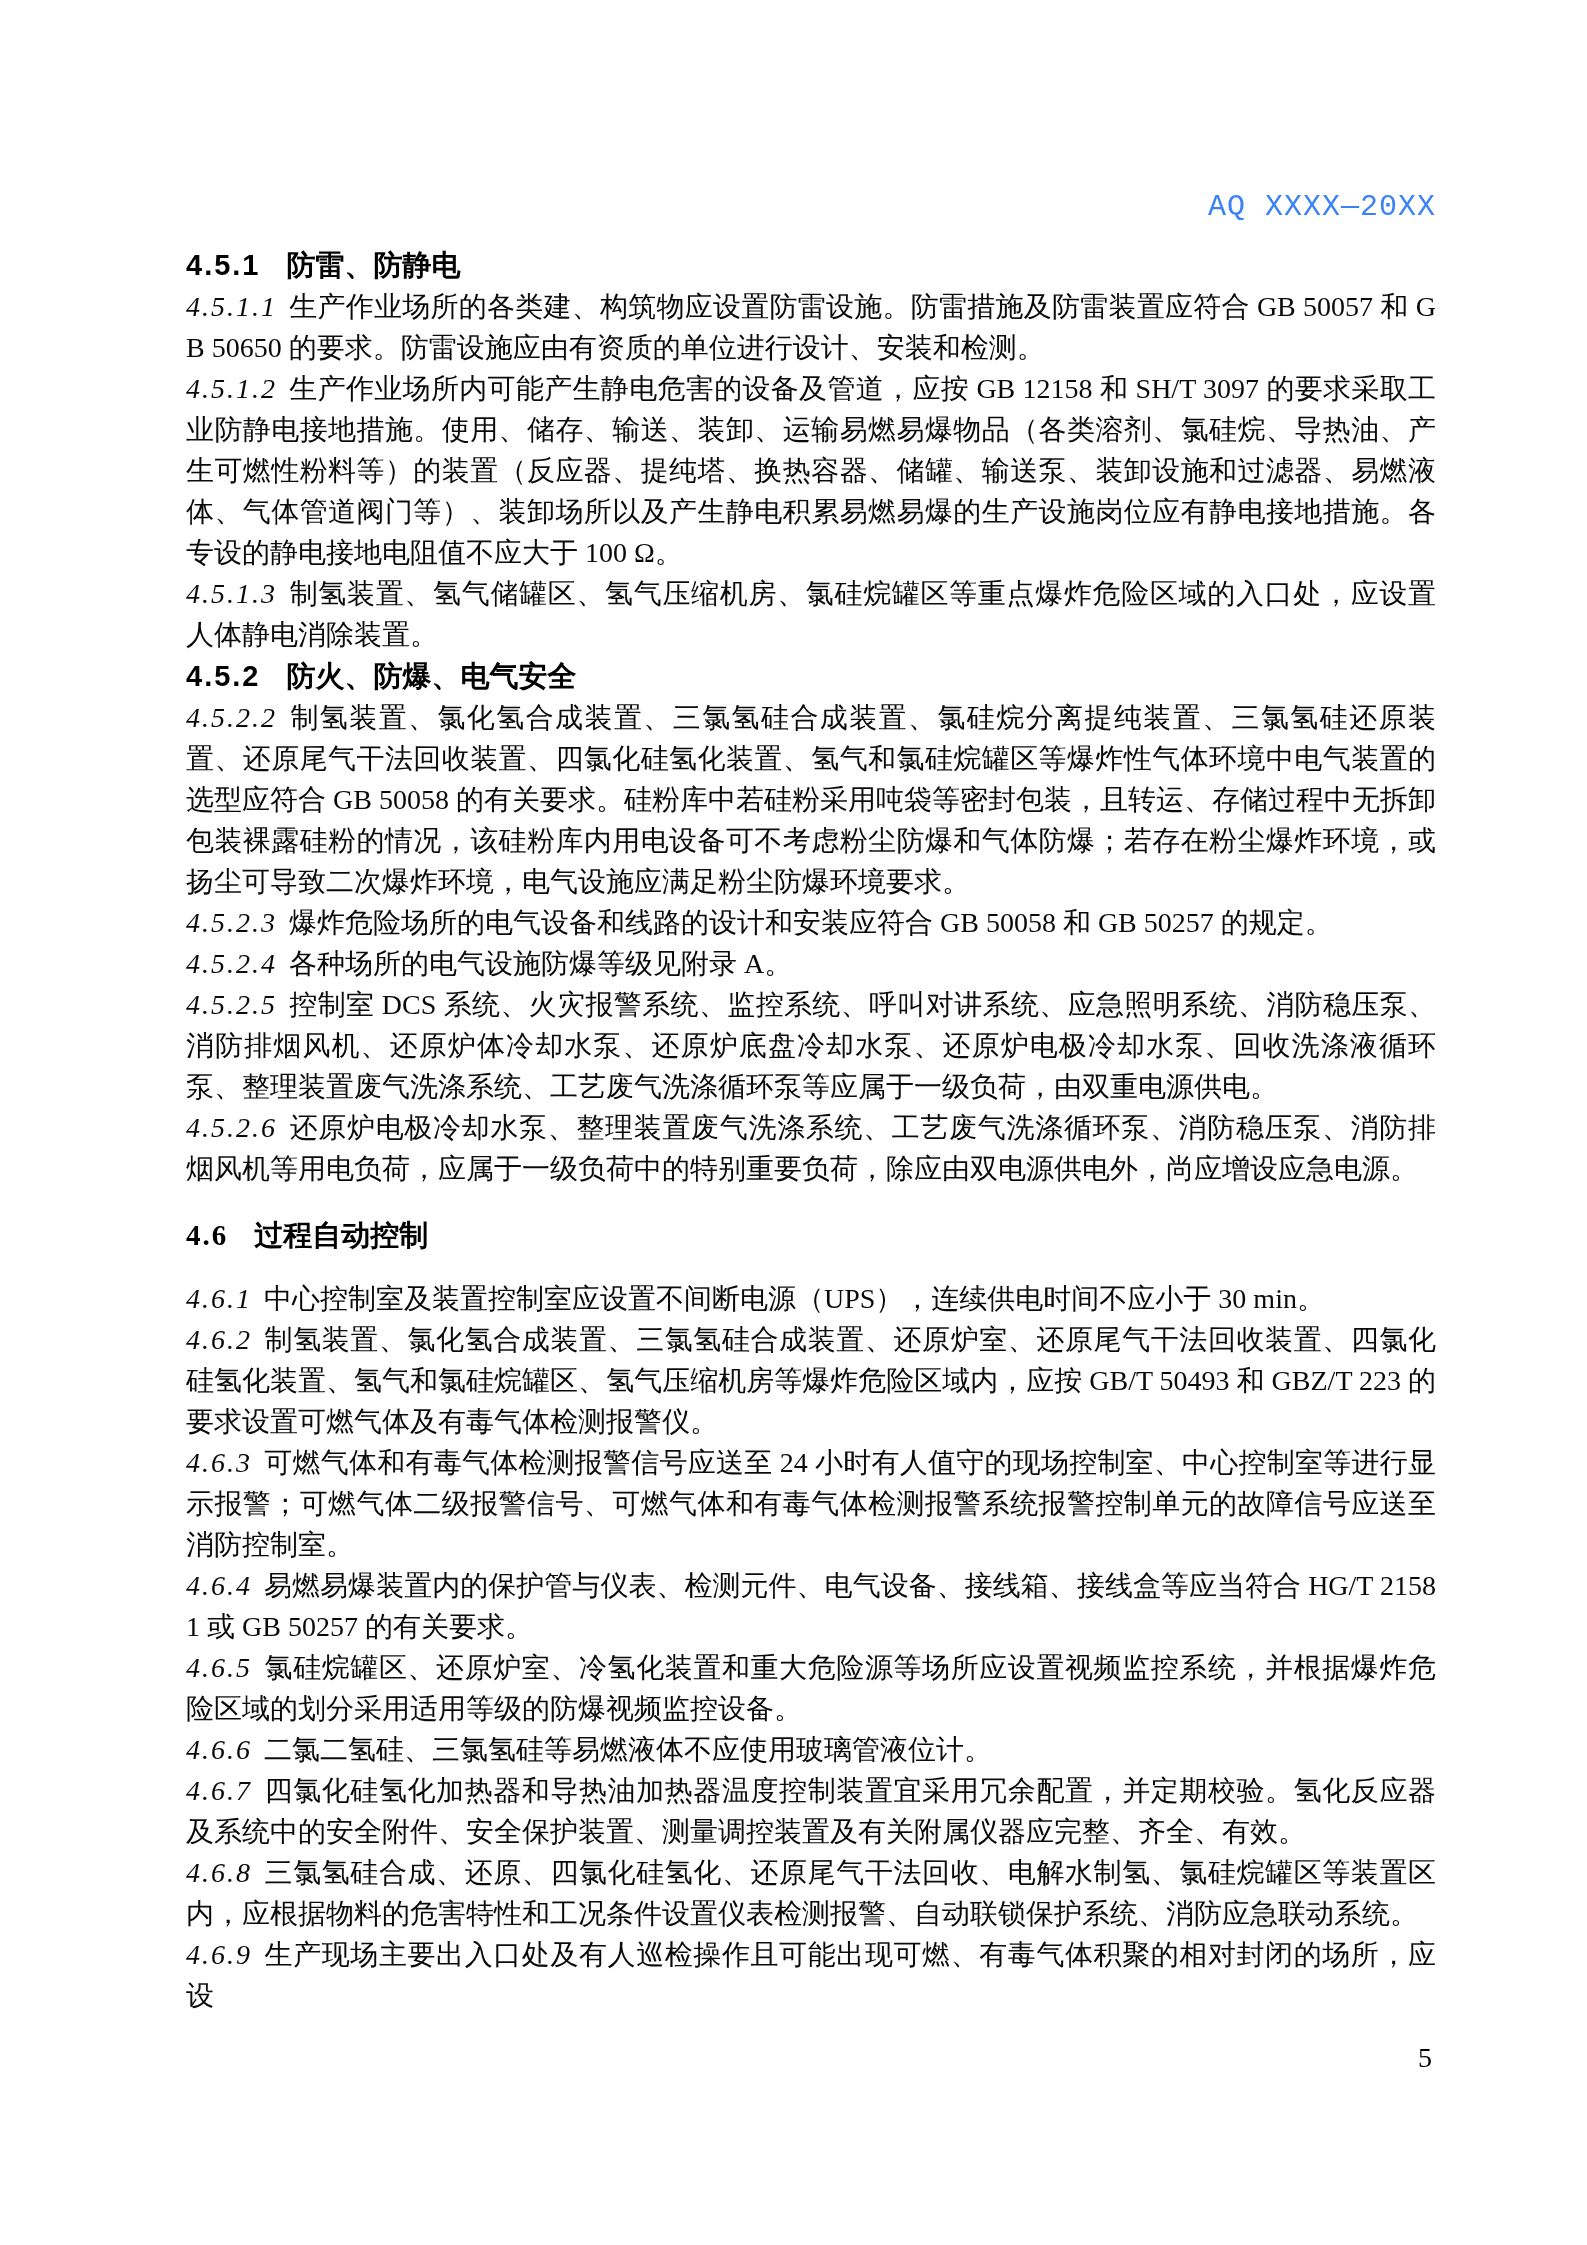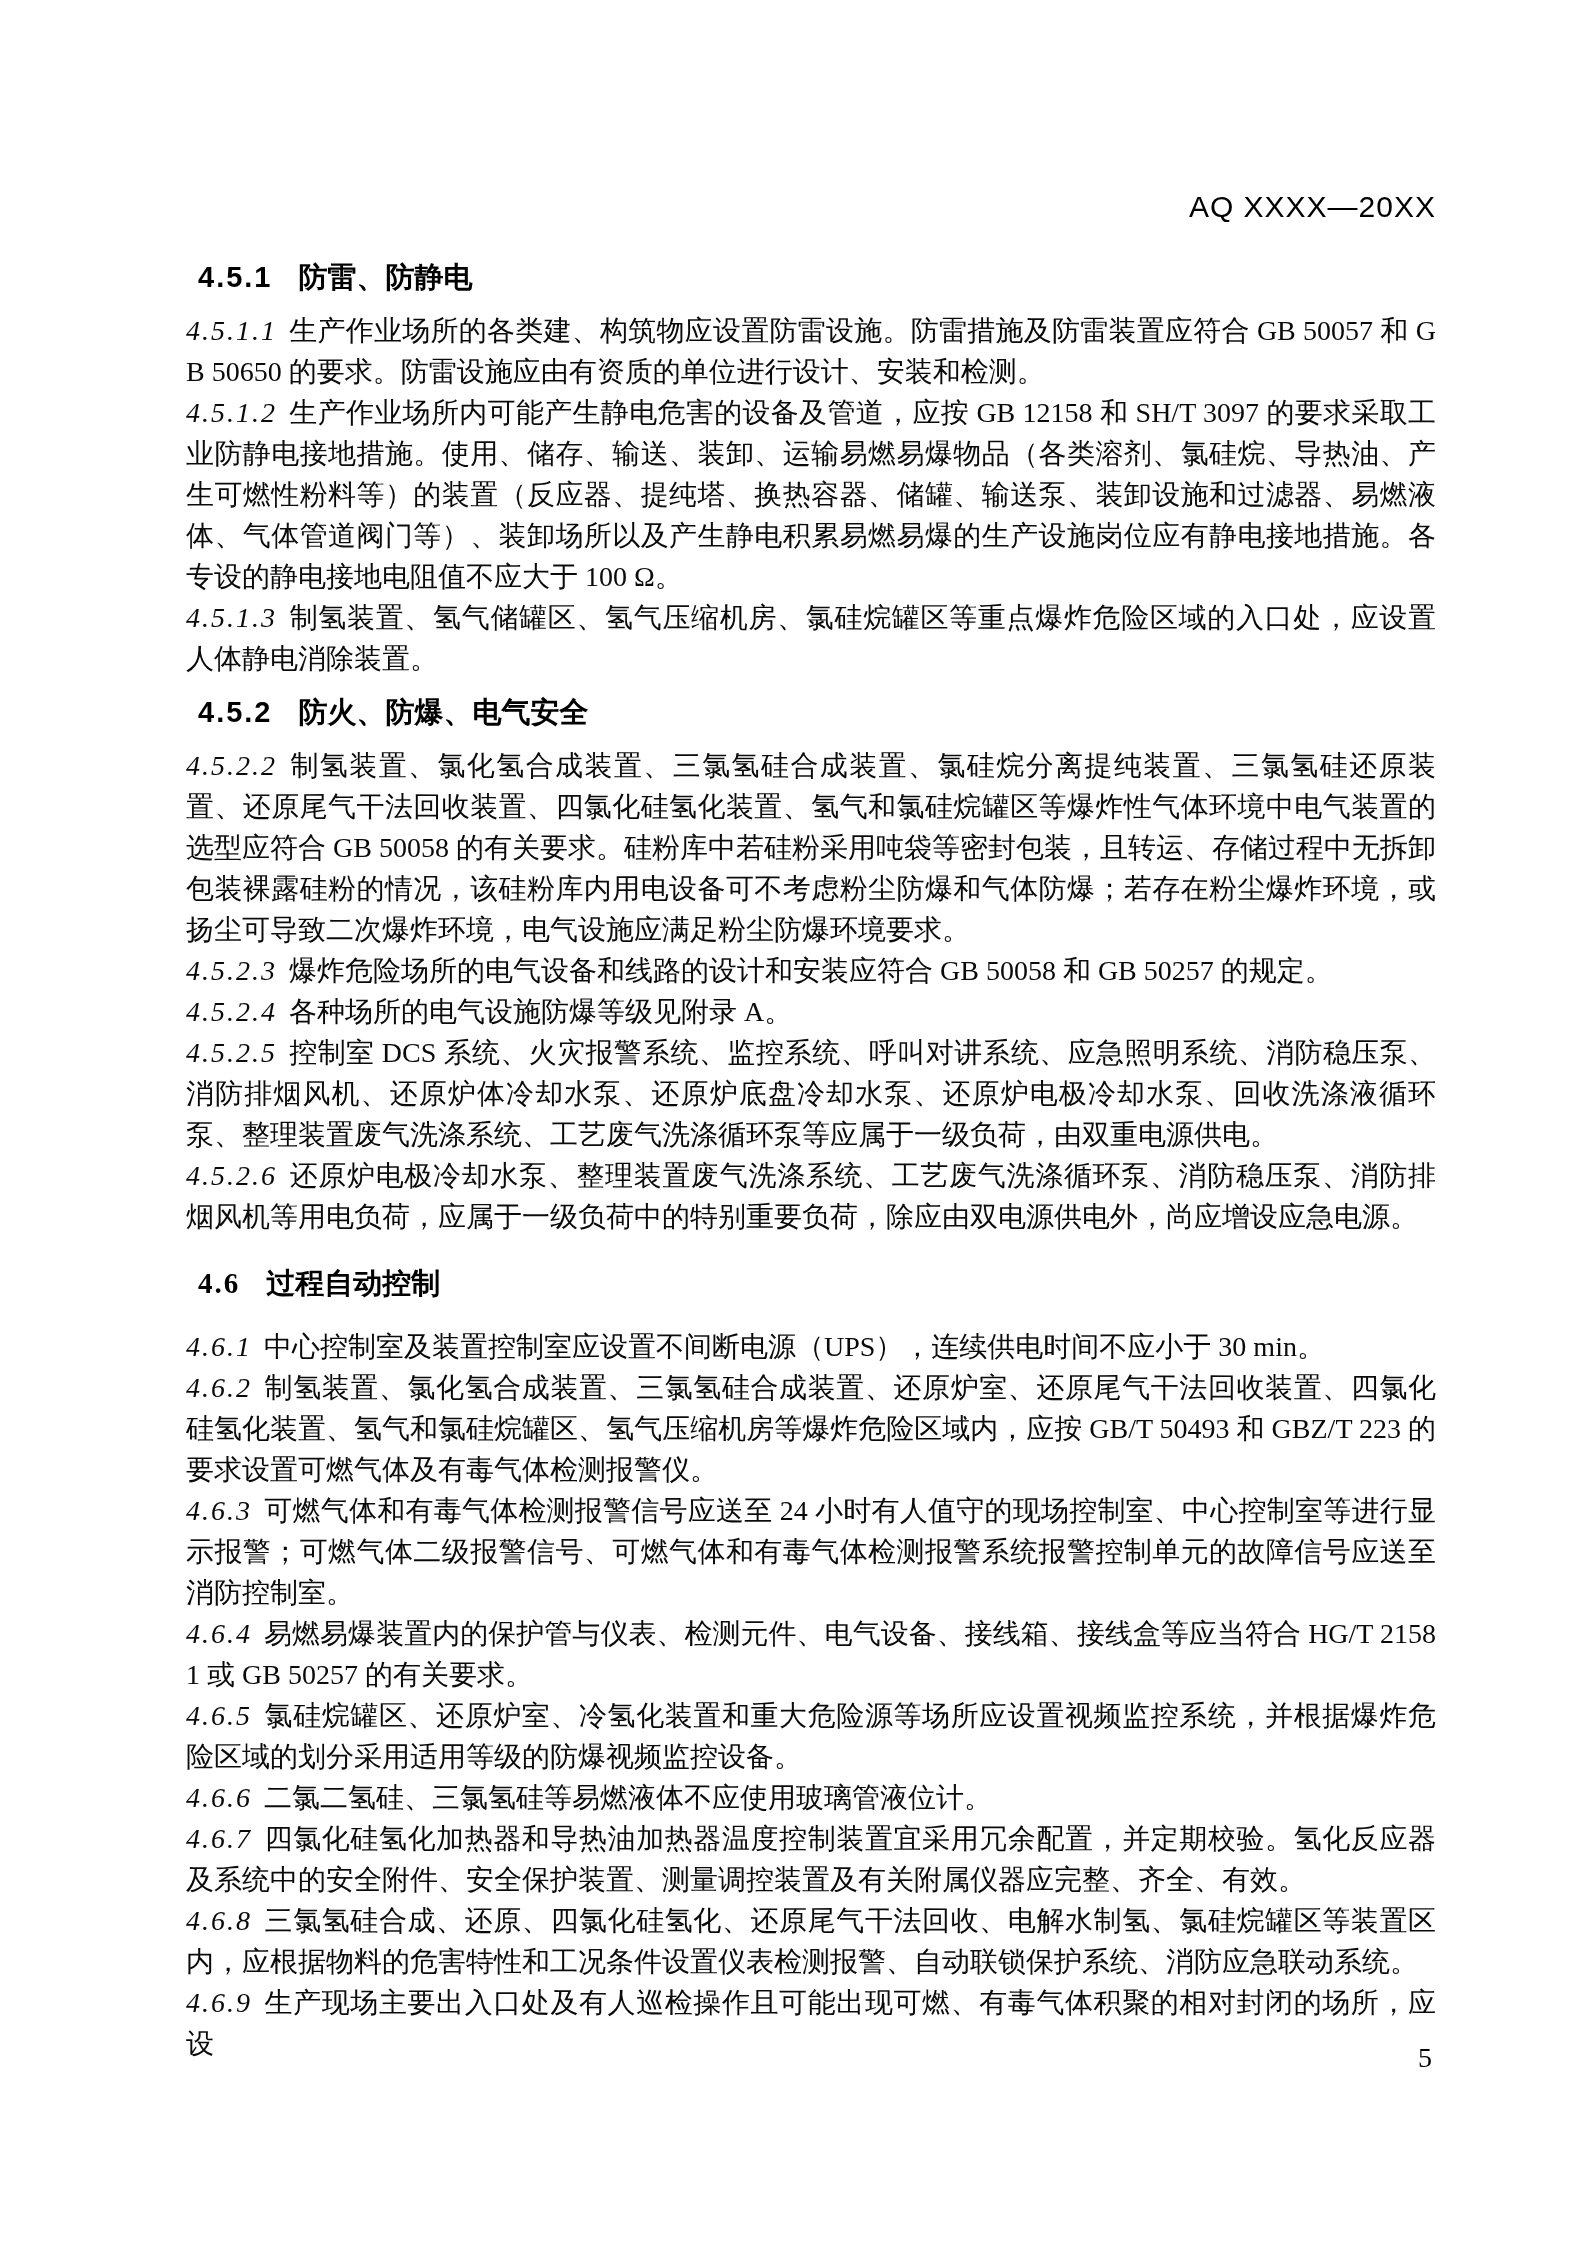--- a/index.html
+++ b/index.html
@@ -19,22 +19,22 @@
     position: absolute;
     inset: 0;
     background: #ffffff;
   }
   .doc-code {
     position: absolute;
     top: 190px;
     right: 151px;
     font-size: 30px;
     letter-spacing: 1px;
-    font-family: Liberation Sans, sans-serif;
-    color: #000000;
+    font-family: Liberation Mono, monospace;
+    color: #3b82f6;
     white-space: nowrap;
   }
   .content {
     position: absolute;
     left: 186px;
     top: 244px;
     width: 1250px;
   }
   .para {
     margin: 0;
@@ -44,21 +44,21 @@
     text-justify: inter-ideograph;
     word-break: break-all;
   }
   .para .num {
     letter-spacing: 2px;
     margin-right: 12px;
     white-space: nowrap;
     font-style: italic;
   }
   .heading {
-    margin: 12px;
+    margin: 0;
     font-size: 29px;
     line-height: 42px;
     font-weight: bold;
     font-family: "Liberation Sans", "DejaVu Sans", sans-serif;
     color: #000;
   }
   .heading .num {
     letter-spacing: 2px;
     margin-right: 26px;
     white-space: nowrap;

